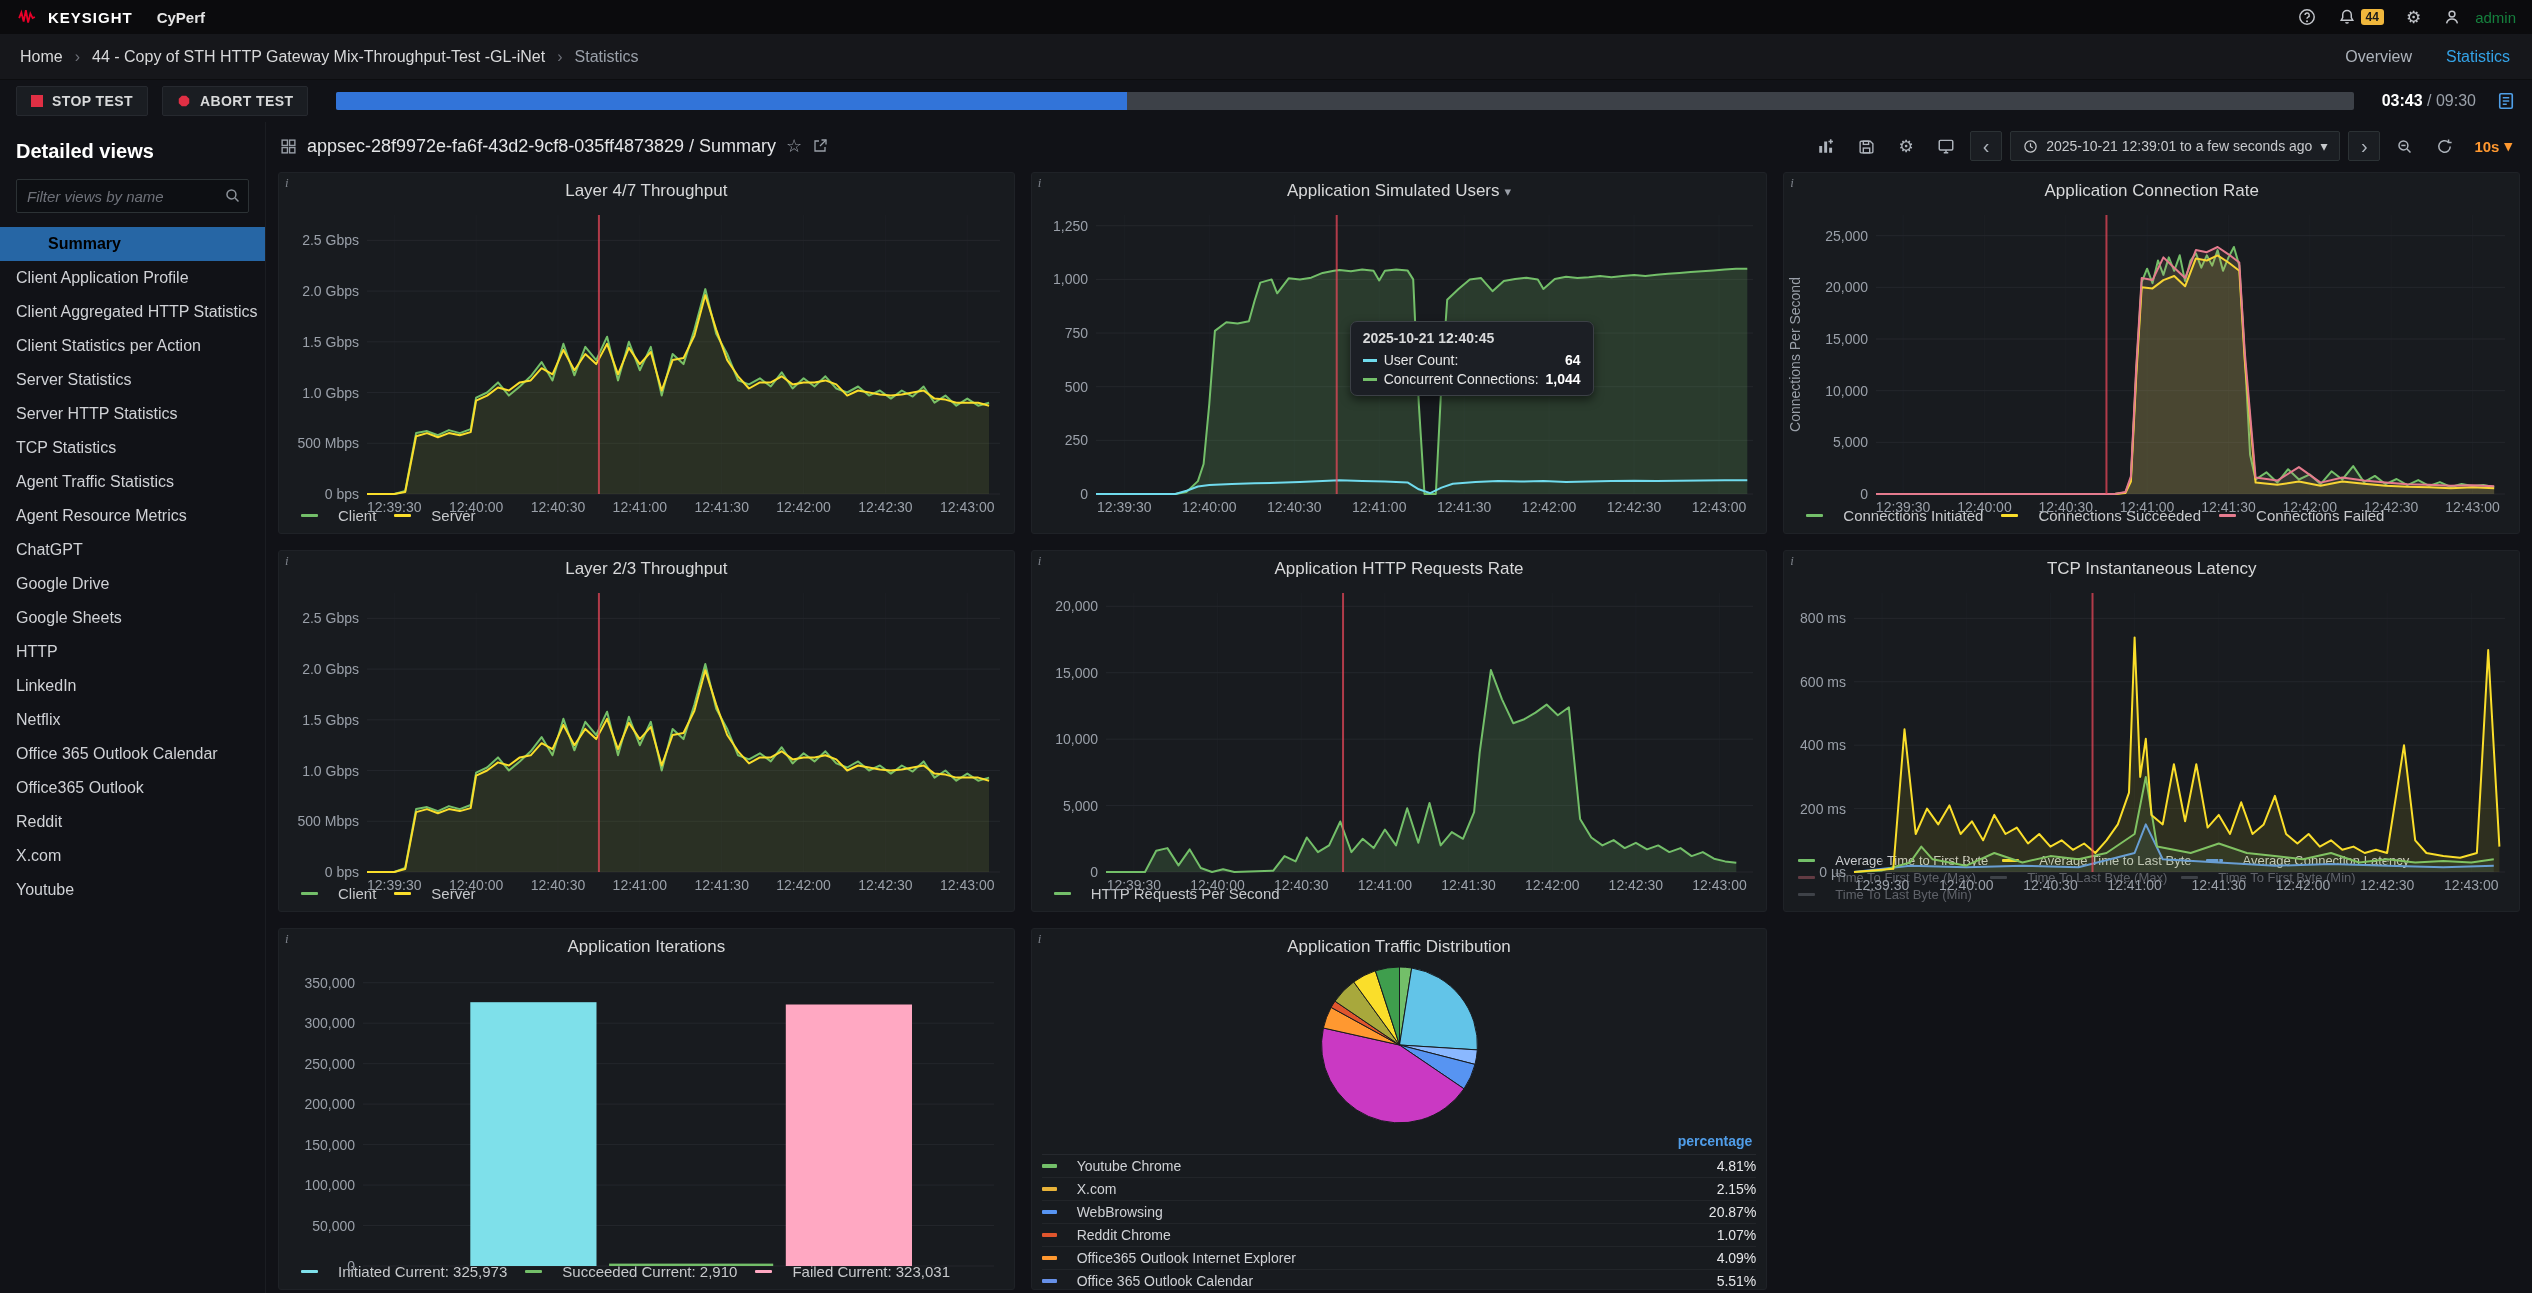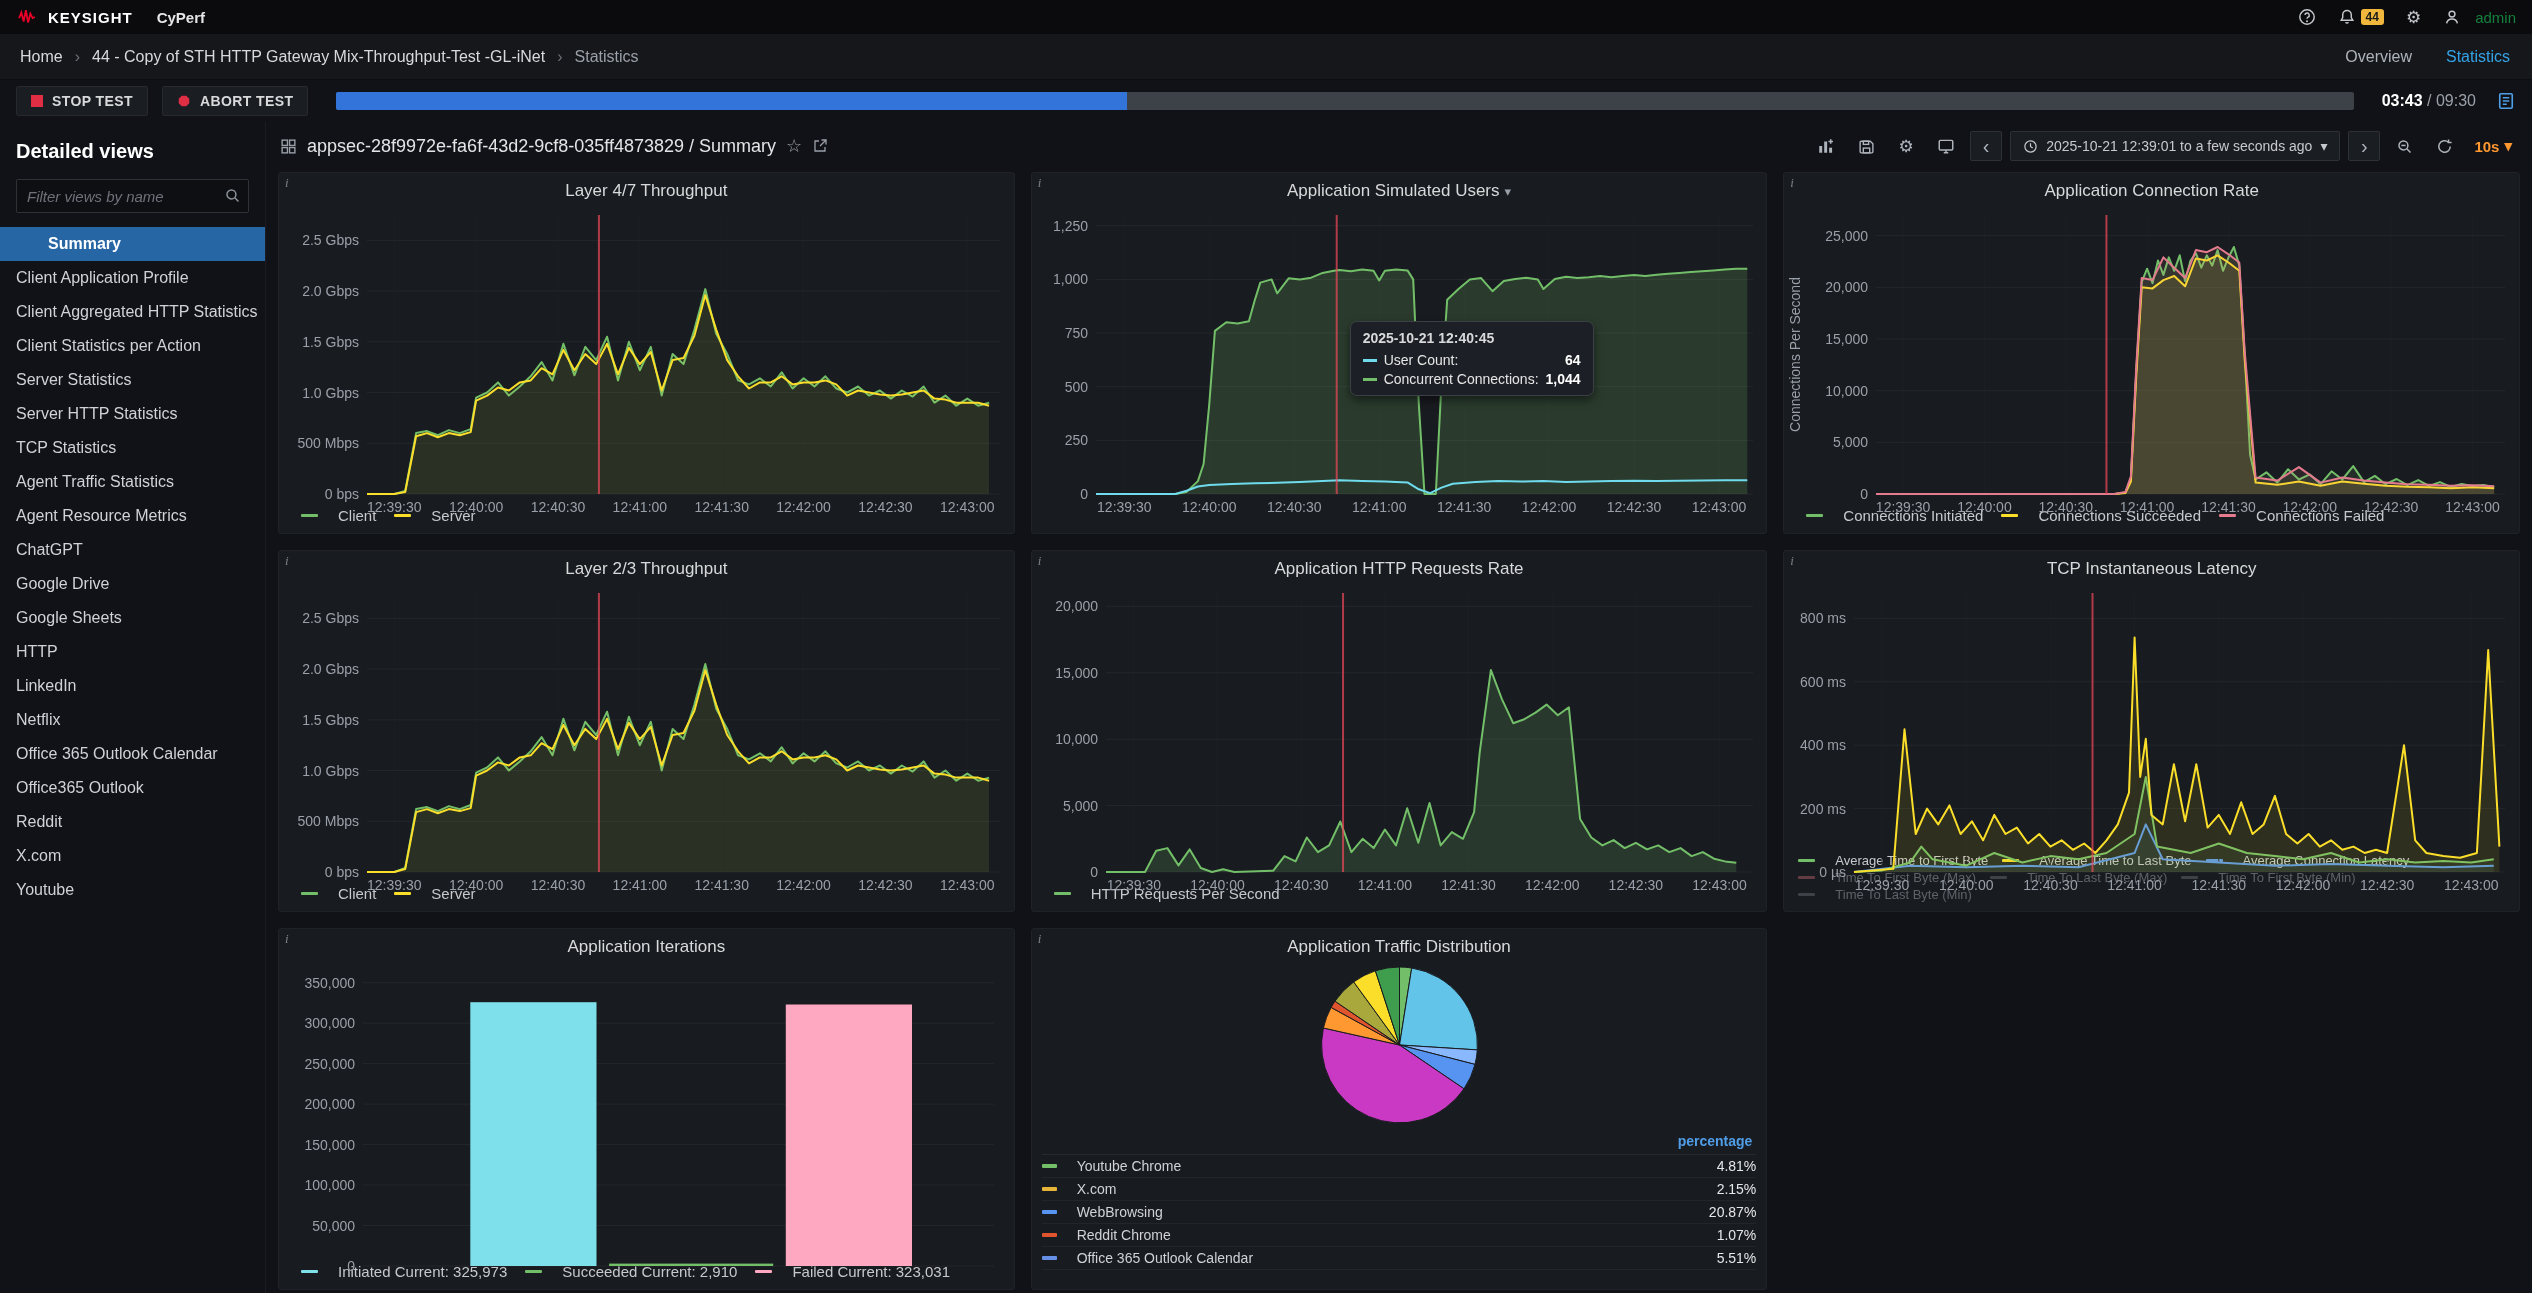--- a/index.html
+++ b/index.html
@@ -54,21 +54,21 @@
   .sb-title { font-size:20px; font-weight:bold; color:#ffffff; padding:0 16px 16px; }
   .sb-filter { margin:0 16px 14px; position:relative; }
   .sb-filter input { width:100%; height:34px; background:#0d0f13; border:1px solid #2c3235;
     border-radius:2px; color:#d8d9da; font-size:15px; font-style:italic; padding:0 32px 0 10px;
     font-family:"Liberation Sans",sans-serif; outline:none; }
   .sb-filter input::placeholder { color:#6e7179; font-style:italic; }
   .sb-filter .search-ic { position:absolute; right:8px; top:8px; color:#8d939b; }
   .sb-list { flex:1; overflow:hidden; }
   .side-item { height:34px; display:flex; align-items:center; padding:0 16px;
     font-size:16px; color:#d0d2d6; cursor:pointer; white-space:nowrap; }
-  .side-item.selected { background:#2666a5; color:#ffffff; font-weight:bold;padding-left:48px; }
+  .side-item.selected { background:#2666a5; color:#000000; font-weight:bold;padding-left:48px; }
 
   
   .main { flex:1; min-width:0; display:flex; flex-direction:column; overflow:hidden; }
   .dash-header { height:48px; flex:none; display:flex; 
     justify-content:space-between; padding:0 14px; }
   .dh-left { display:flex; align-items:center; gap:10px; min-width:0; }
   .dh-title { font-size:18px; font-weight:normal; color:#e3e4e6; white-space:nowrap; }
   .dh-glyph { color:#9aa0a9; font-size:18px; cursor:pointer; display:flex; align-items:center; }
   .dh-right { display:flex; align-items:center; gap:8px; }
   .icon-btn { width:32px; height:30px; display:flex; align-items:center; justify-content:center;
@@ -715,20 +715,25 @@
                   <span class="chip" style="background:#5794f2"></span>
                   <span class="tlabel">WebBrowsing</span>
                   <span class="tval">20.87%</span>
                 </div>
                 <div class="trow">
                   <span class="chip" style="background:#e0552d"></span>
                   <span class="tlabel">Reddit Chrome</span>
                   <span class="tval">1.07%</span>
                 </div>
                 <div class="trow">
+                  <span class="chip" style="background:#ff9830"></span>
+                  <span class="tlabel">Office365 Outlook Internet Explorer</span>
+                  <span class="tval">4.09%</span>
+                </div>
+                <div class="trow">
                   <span class="chip" style="background:#6690e8"></span>
                   <span class="tlabel">Office 365 Outlook Calendar</span>
                   <span class="tval">5.51%</span>
                 </div>
               </div>
           </div>
         </section>
 
       </div>
     </main>

